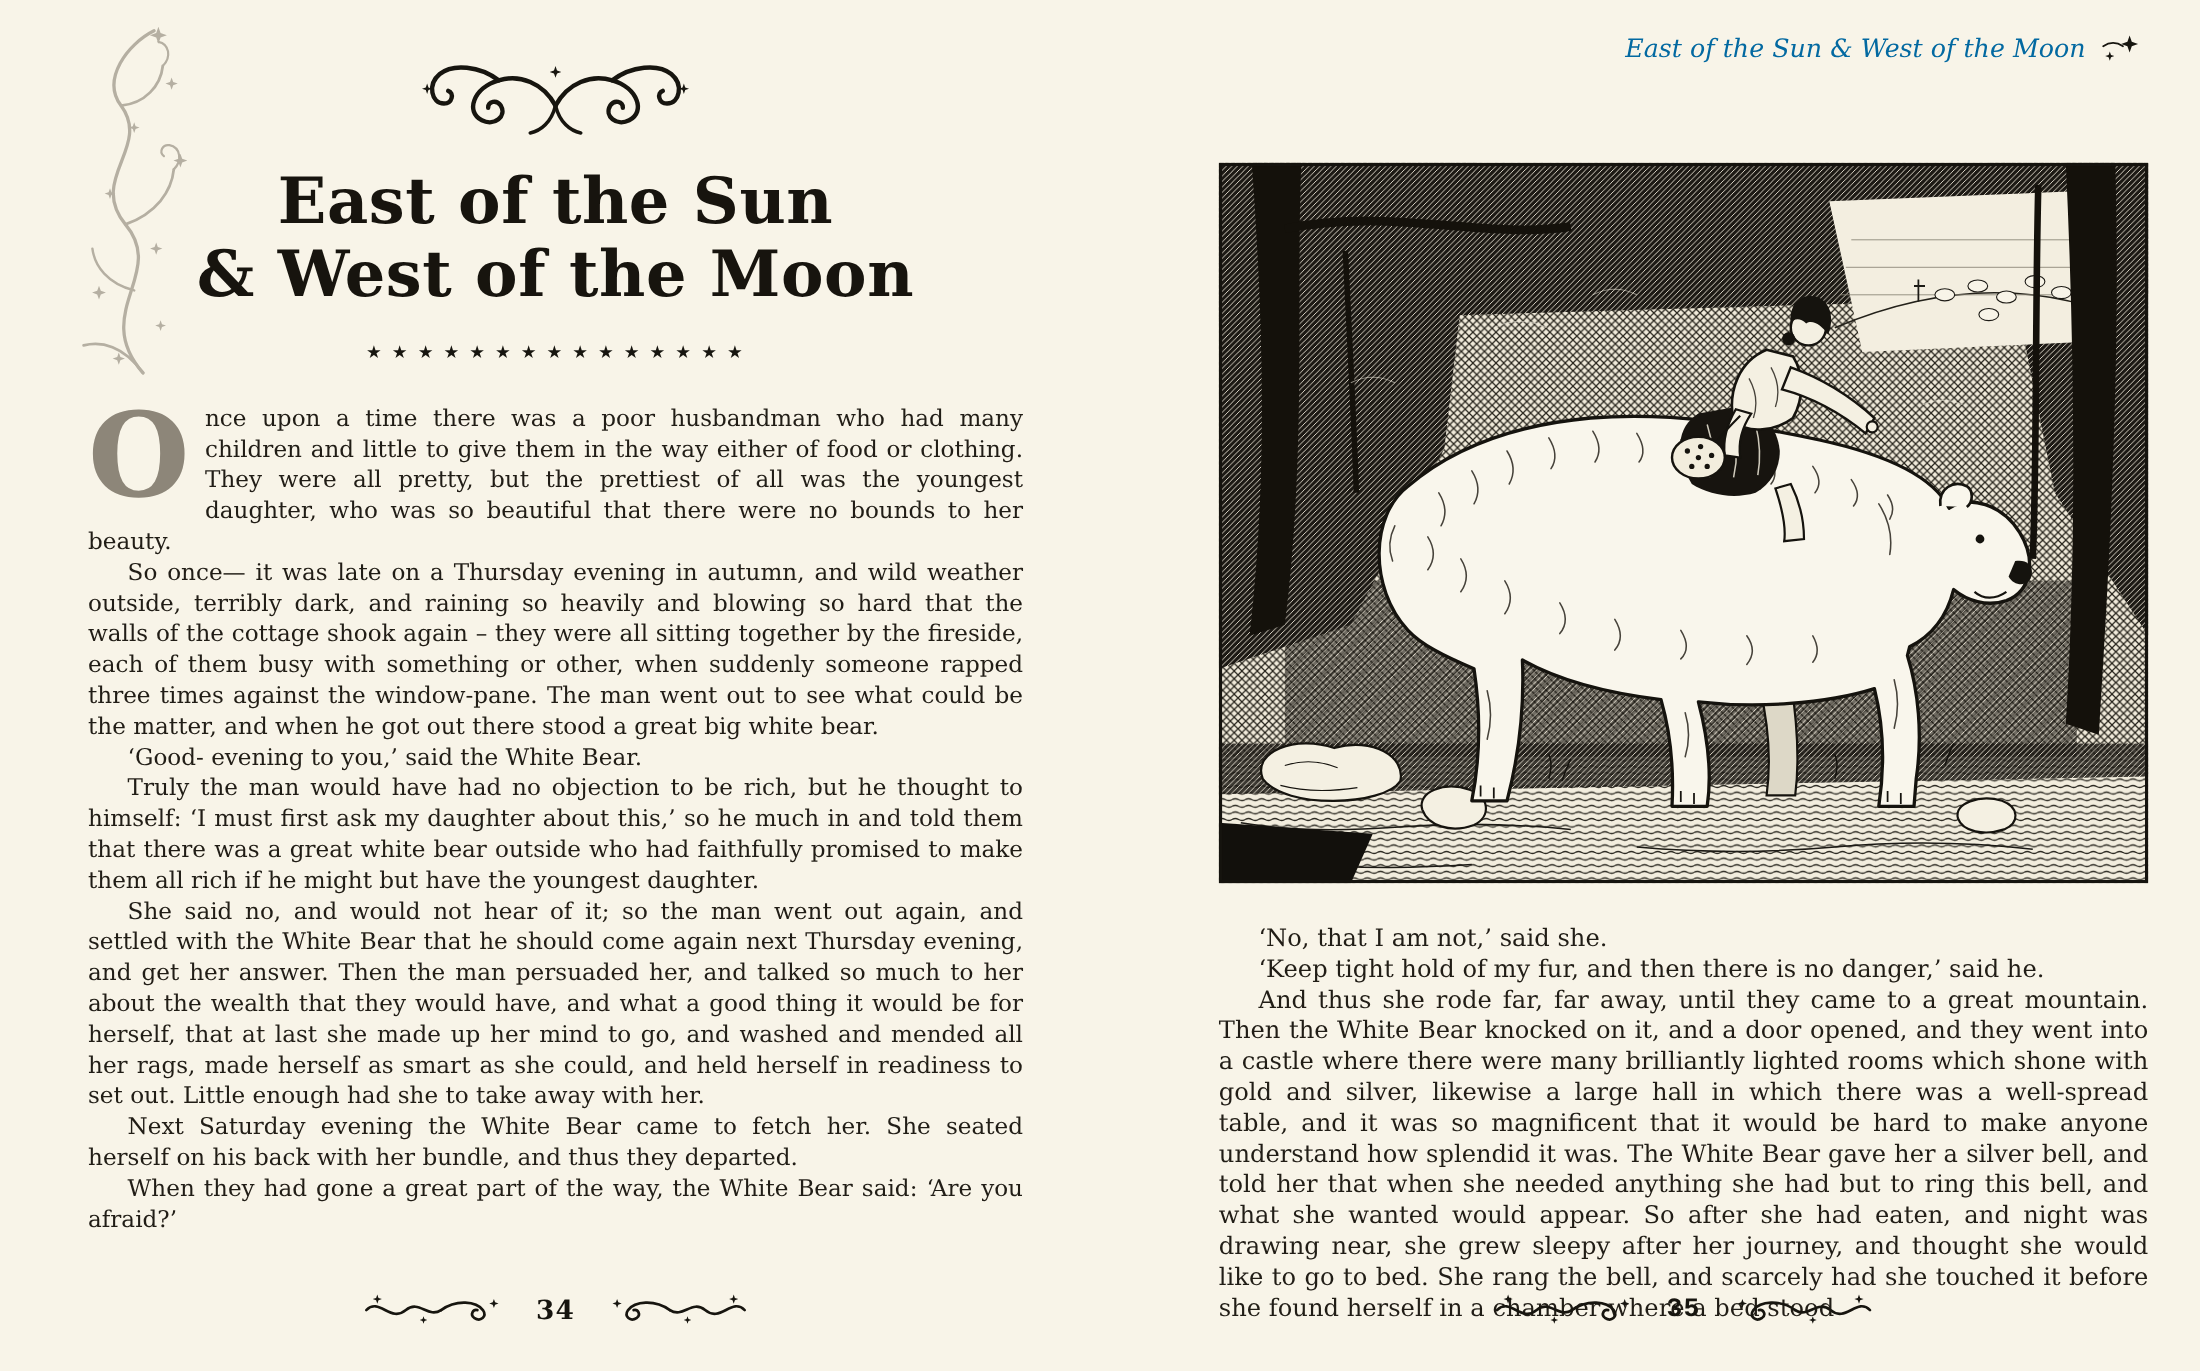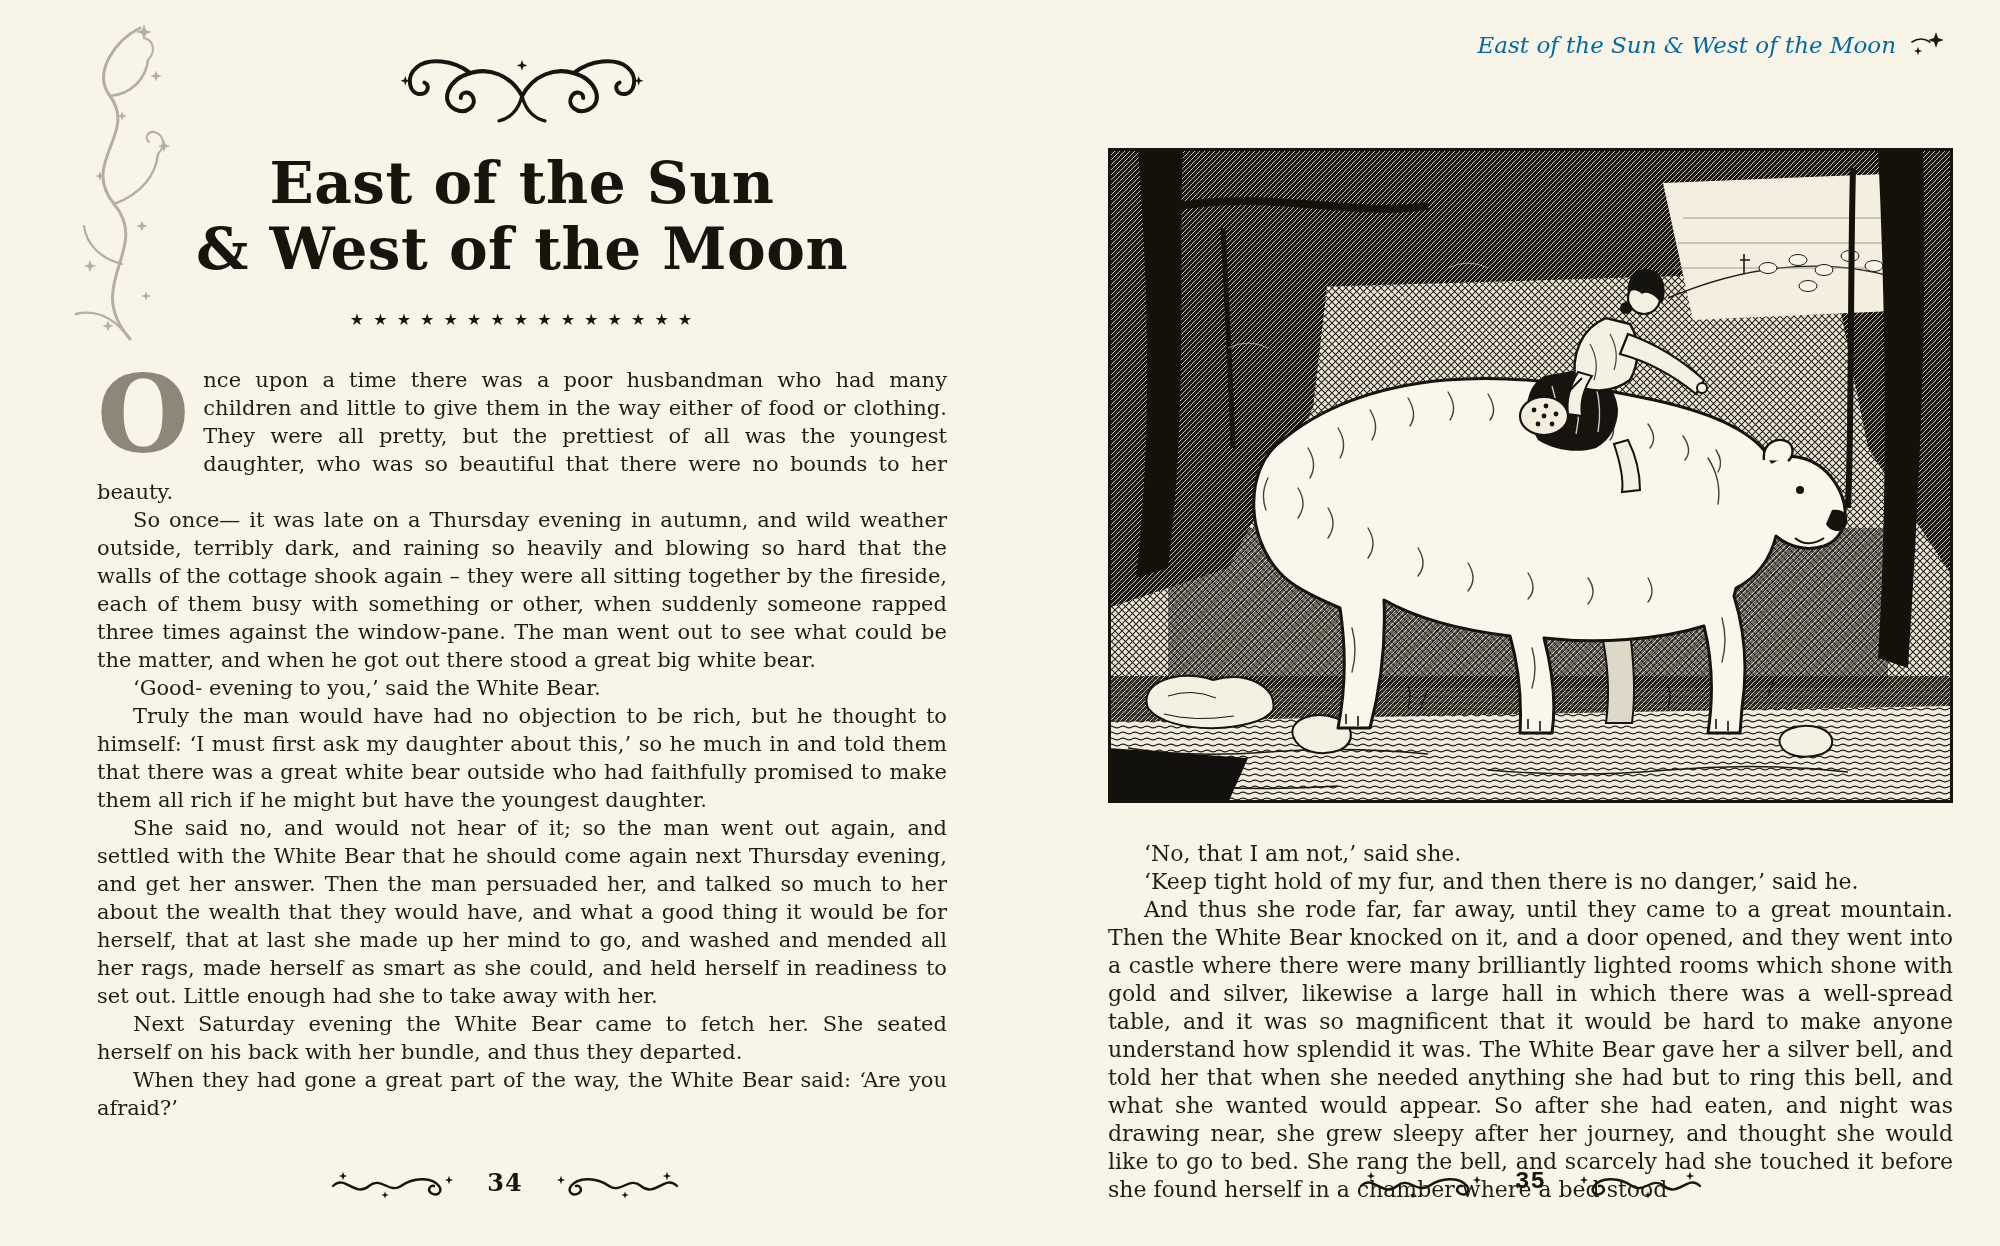--- a/index.html
+++ b/index.html
@@ -11,30 +11,30 @@
     overflow:hidden;
     position:relative;
   }
   .spread{position:relative;width:2000px;height:1246px;}
   .page{position:absolute;top:0;width:1000px;height:1246px;}
   .page.left{left:0;}
   .page.right{left:1000px;}
 
   
   .vine{position:absolute;left:52px;top:14px;}
-  .lp-inner{position:absolute;left:80px;top:52px;width:850px;margin-left:17px;}
+  .lp-inner{position:absolute;left:80px;top:52px;width:850px;}
   .flourish{display:block;margin:0 auto;}
   .title{margin-top:10px;text-align:center;font-weight:700;font-size:58px;line-height:66px;letter-spacing:.5px;color:#17140e;}
   .star-divider{margin-top:26px;text-align:center;font-family:"DejaVu Sans", sans-serif;font-size:16px;line-height:24px;color:#17150f;letter-spacing:2px;}
   .body-text{margin-top:34px;}
   .body-text p{margin:0;font-size:21px;line-height:28px;text-align:justify;text-indent:36px;}
   .body-text p.no-indent{text-indent:0;}
   .dropcap{float:left;font-size:106px;line-height:84px;padding:6px 14px 0 0;font-weight:700;color:#8d8679;}
 
-  .footer{position:absolute;top:1168px;height:44px;display:flex;align-items:flex-start;justify-content:center;gap:30px;}
+  .footer{position:absolute;top:1168px;height:44px;display:flex;align-items:center;justify-content:center;gap:30px;}
   .footer.left-f{left:80px;width:850px;}
   .footer.right-f{left:108px;width:845px;font-family:Liberation Mono, monospace;}
   .page-number{font-size:24px;font-weight:700;letter-spacing:1px;color:#17150f;}
   .mirror{transform:scaleX(-1);}
 
   
   .running-header{position:absolute;top:30px;right:52px;display:flex;align-items:center;gap:12px;}
   .running-header .rh-text{font-style:italic;font-size:23px;color:#0369a1;}
   .illustration{position:absolute;left:108px;top:148px;width:845px;height:655px;}
   .rp-text{position:absolute;left:108px;top:840px;width:845px;}

